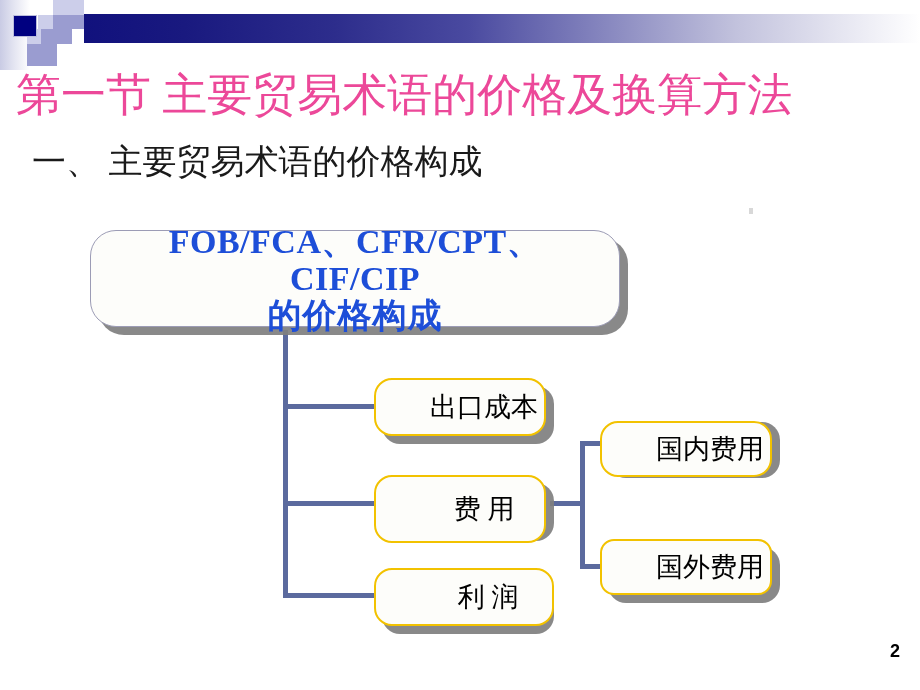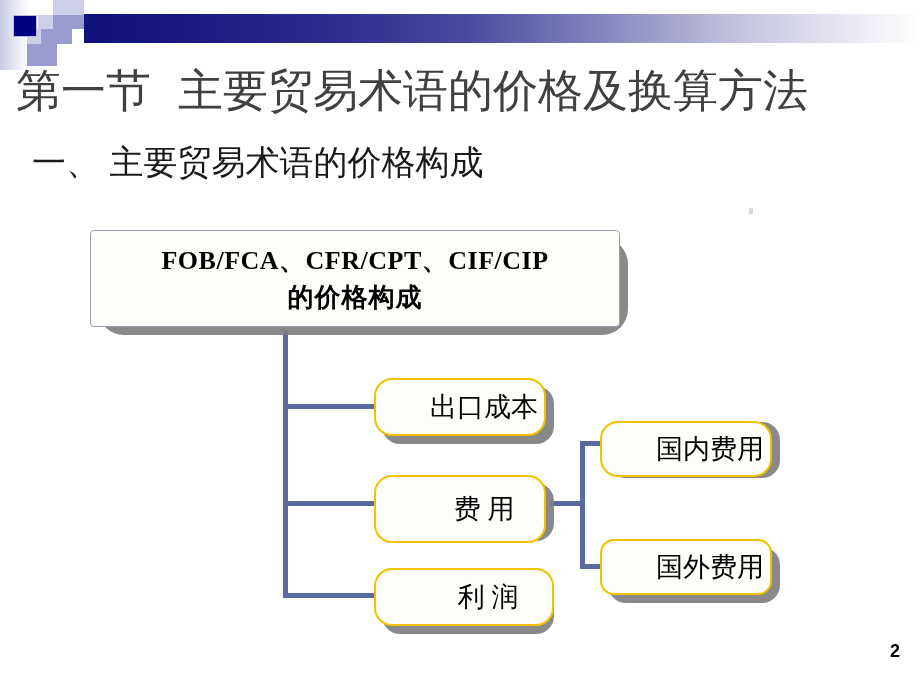--- a/index.html
+++ b/index.html
@@ -81,31 +81,31 @@
     background: #9a9cd0;
   }
 
   
   #page-title {
     position: absolute;
     left: 16px; top: 68px;
     width: 900px;
     font-size: 45px;
     line-height: 54px;
-    color: #404040;
-    font-family: Liberation Mono, monospace;
+    color: #ec4899;
+    font-family: Liberation Serif, serif;
     white-space: nowrap;
   }
   #section-subtitle {
     position: absolute;
     left: 32px; top: 140px;
     font-size: 34px;
     line-height: 44px;
     color: #1a1a1a;
-    font-family: Liberation Sans, sans-serif;
+    font-family: Liberation Serif, serif;
     white-space: nowrap;
   }
 
   
   #diagram {
     position: absolute;
     left: 0; top: 0;
     width: 920px; height: 690px;
   }
   .node {
@@ -124,24 +124,24 @@
     background: #7f7f7f;
     opacity: 0.92;
     z-index: 2;
   }
 
   
   #node-root {
     left: 90px; top: 230px;
     width: 530px; height: 97px;
     border: 1.6px solid #9c9cb5;
-    border-radius: 4px;
-    color: #000000;
+    border-radius: 26px;
+    color: #1d4ed8;
     font-weight: bold;
-    font-size: 26px;
+    font-size: 34px;
     line-height: 37px;
     letter-spacing: 0.5px;
     flex-direction: column;
     padding: 0 18px;
   }
   #node-root-shadow {
     left: 98px; top: 238px;
     width: 530px; height: 97px;
     border-radius: 26px;
   }

